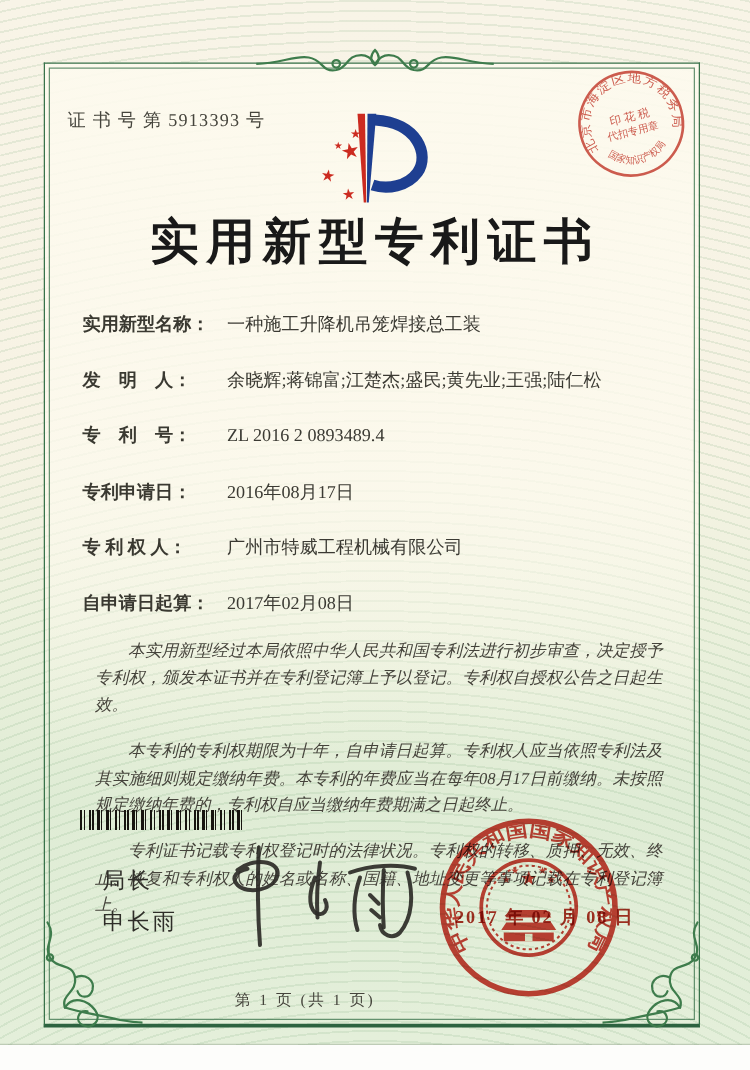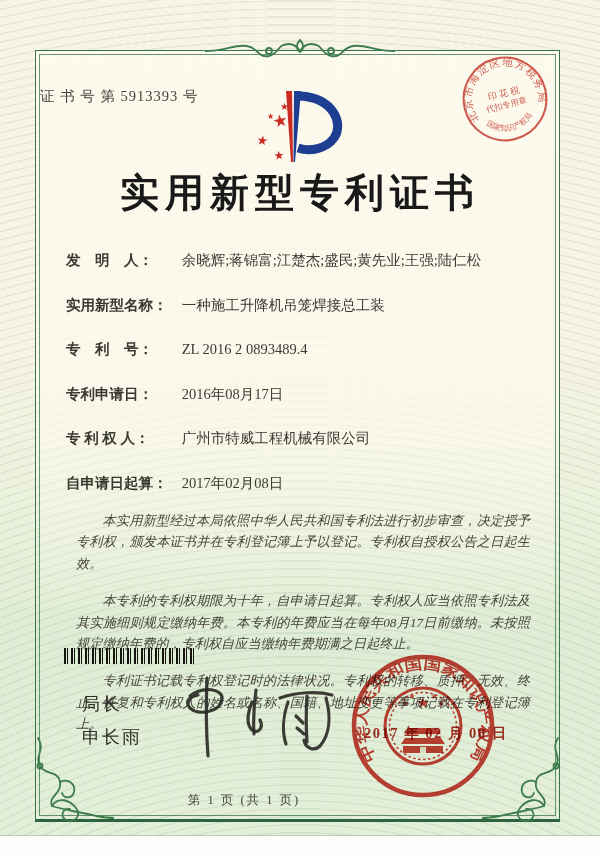--- a/index.html
+++ b/index.html
@@ -14,21 +14,21 @@
     background:repeating-radial-gradient(circle at 50% 160%,
       rgba(110,162,112,0.14) 0 1.5px, rgba(255,255,255,0) 1.5px 8px);
   }
   .inner-light{position:absolute;left:36px;top:51px;width:523px;height:560px;
     background:linear-gradient(180deg,rgba(253,250,238,0.92) 0%,rgba(253,250,238,0.75) 62%,rgba(253,250,238,0) 100%);
     pointer-events:none;}
   .frame{position:absolute;left:35px;top:50px;width:525px;height:772px;
     border:1px solid #38724a;border-bottom:3px solid #2d6340;box-sizing:border-box;}
   .frame::after{content:"";position:absolute;inset:3px;border:1px solid rgba(56,114,74,0.75);}
   .corner-svg{position:absolute;pointer-events:none;}
-  .cert-no{position:absolute;left:40px;top:87px;font-size:14.5px;letter-spacing:1px;color:#45443c;}
+  .cert-no{position:absolute;left:54px;top:87px;font-size:14.5px;letter-spacing:1px;color:#45443c;}
   .logo-svg{position:absolute;left:234px;top:86px;}
   .doc-title{position:absolute;left:0;top:166px;width:600px;text-align:center;
     font-size:39px;font-weight:700;letter-spacing:6px;color:#191919;}
   .tax-stamp{position:absolute;left:461px;top:55px;transform:rotate(-14deg);opacity:.82;}
   .tax-stamp text{font-family:"Liberation Serif",serif;fill:#c23a2c;}
   .fields{position:absolute;left:66px;top:250px;width:480px;color:#34332d;font-size:14.5px;}
   .field-row{margin-bottom:24.5px;line-height:20px;white-space:nowrap;}
   .field-label{display:inline-block;width:112px;font-weight:600;color:#3a3931;}
   .field-value{color:#3b3a33;font-weight:500;}
   .paragraphs{position:absolute;left:60px;top:494px;width:486px;
@@ -113,26 +113,26 @@
     </text>
     <text x="50" y="47" font-size="10.5" text-anchor="middle">印 花 税</text>
     <text x="50" y="60" font-size="9.5" text-anchor="middle">代扣专用章</text>
     <text font-size="9">
       <textPath href="#taxBottom" startOffset="0" textLength="60" lengthAdjust="spacingAndGlyphs">国家知识产权局</textPath>
     </text>
   </svg>
 
   <div class="fields">
     <div class="field-row">
+      <span class="field-label">实用新型名称：</span>
+      <span class="field-value">一种施工升降机吊笼焊接总工装</span>
+    </div>
+    <div class="field-row">
       <span class="field-label">发　明　人：</span>
       <span class="field-value">余晓辉;蒋锦富;江楚杰;盛民;黄先业;王强;陆仁松</span>
-    </div>
-    <div class="field-row">
-      <span class="field-label">实用新型名称：</span>
-      <span class="field-value">一种施工升降机吊笼焊接总工装</span>
     </div>
     <div class="field-row">
       <span class="field-label">专　利　号：</span>
       <span class="field-value">ZL 2016 2 0893489.4</span>
     </div>
     <div class="field-row">
       <span class="field-label">专利申请日：</span>
       <span class="field-value">2016年08月17日</span>
     </div>
     <div class="field-row">

